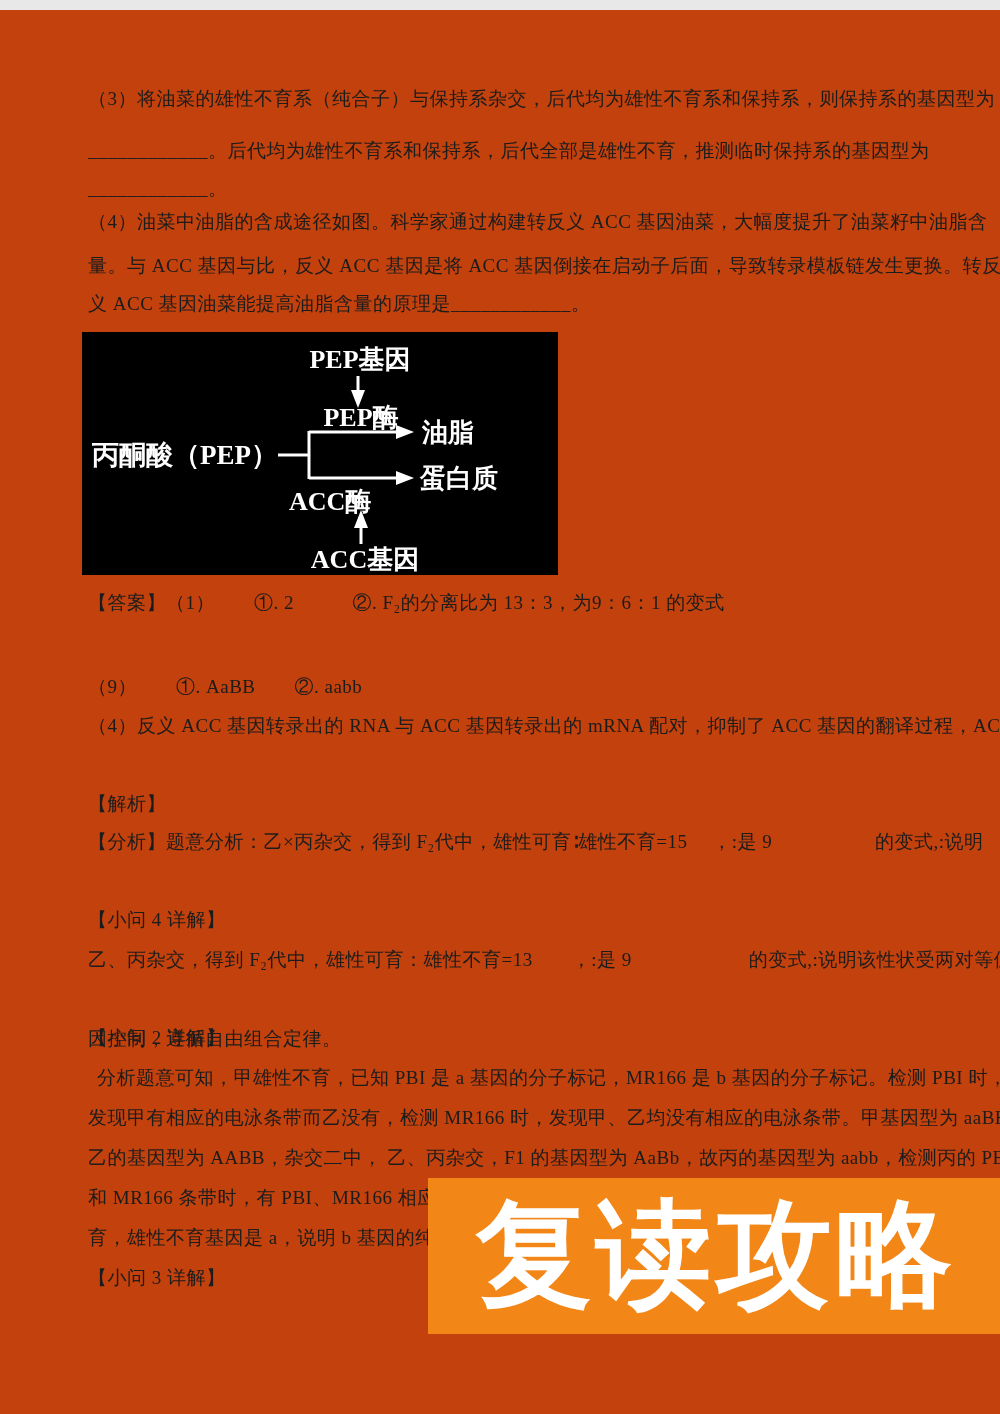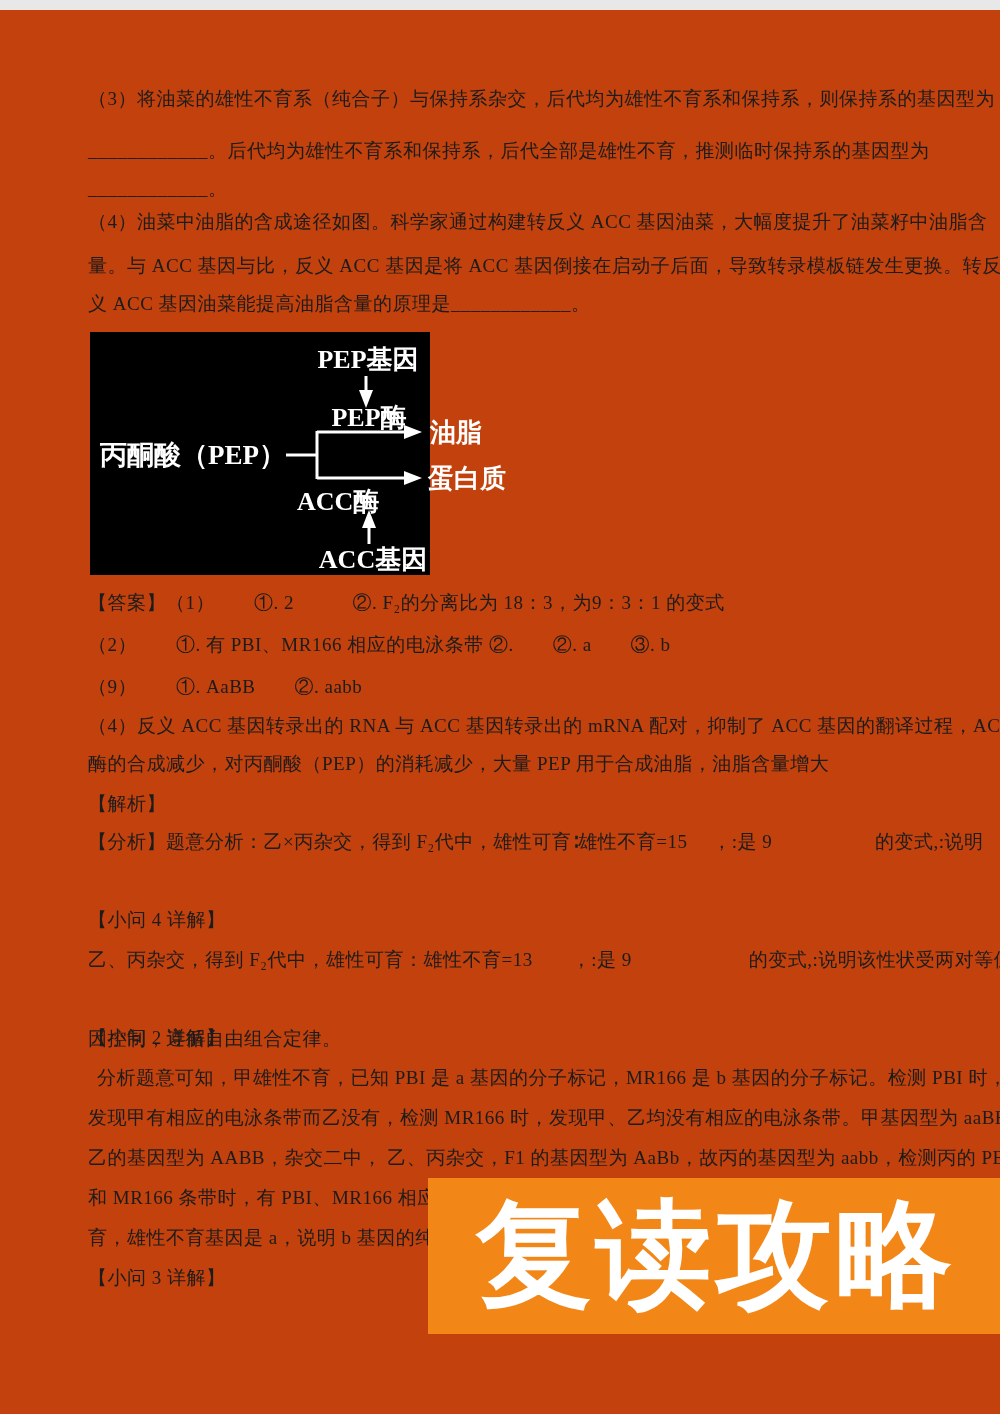--- a/index.html
+++ b/index.html
@@ -16,22 +16,22 @@
     position:absolute;
     left:88px;
     font-size:19px;
     line-height:26px;
     white-space:nowrap;
     letter-spacing:0.5px;
   }
   .indent{left:97px;}
   .diagram{
     position:absolute;
-    left:90px;top:322px;
-    width:340px;height:243px;
+    left:82px;top:322px;
+    width:476px;height:243px;
     background:#000000;
   }
   .dtxt{
     fill:#ffffff;
     font-family:"Liberation Serif","DejaVu Serif",serif;
     font-weight:bold;
     font-size:26px;
   }
   .big{font-size:27px;}
   .dline{stroke:#ffffff;stroke-width:3;}
@@ -85,25 +85,23 @@
       <polygon class="dfill" points="332,146 314,139 314,153"></polygon>
       <text class="dtxt" x="338" y="155">蛋白质</text>
 
       <text class="dtxt" x="207" y="178">ACC酶</text>
       <line class="dline" x1="279" y1="212" x2="279" y2="190"></line>
       <polygon class="dfill" points="279,178 272,196 286,196"></polygon>
       <text class="dtxt" x="283" y="236" text-anchor="middle">ACC基因</text>
     </svg>
   </div>
 
-  <div class="ln" style="top:580px">【答案】（1）　　①. 2　　　②. F₂的分离比为 18：3，为9：3：1 的变式</div>
-  <div class="ln" style="top:622px">（2）　　①. 有 PBI、MR166 相应的电泳条带 ②.　　②. a　　③. b</div>
+  <div class="ln" style="top:580px">【答案】（1）　　①. 2　　　②. F₂的分离比为 13：3，为9：6：1 的变式</div>
   <div class="ln" style="top:664px">（9）　　①. AaBB　　②.  aabb</div>
   <div class="ln" style="top:703px">（4）反义 ACC 基因转录出的 RNA 与 ACC 基因转录出的 mRNA 配对，抑制了 ACC 基因的翻译过程，ACC</div>
-  <div class="ln" style="top:741px">酶的合成减少，对丙酮酸（PEP）的消耗减少，大量 PEP 用于合成油脂，油脂含量增大</div>
 
   <div class="ln" style="top:781px">【解析】</div>
   <div class="ln" style="top:819px">【分析】题意分析：乙×丙杂交，得到 F₂代中，雄性可育∶雄性不育=15　 ，:是 9　　　　　 的变式,:说明</div>
 
   <div class="ln" style="top:897px">【小问 4 详解】</div>
   <div class="ln" style="top:937px">乙、丙杂交，得到 F₂代中，雄性可育：雄性不育=13　　，:是 9　　　　　　的变式,:说明该性状受两对等位基</div>
   <div class="ln" style="top:1016px">因控制，遵循自由组合定律。</div>
 
   <div class="ln" style="top:1015px">【小问 2 详解】</div>
   <div class="ln indent" style="top:1055px">分析题意可知，甲雄性不育，已知 PBI 是 a 基因的分子标记，MR166 是 b 基因的分子标记。检测 PBI 时，</div>

